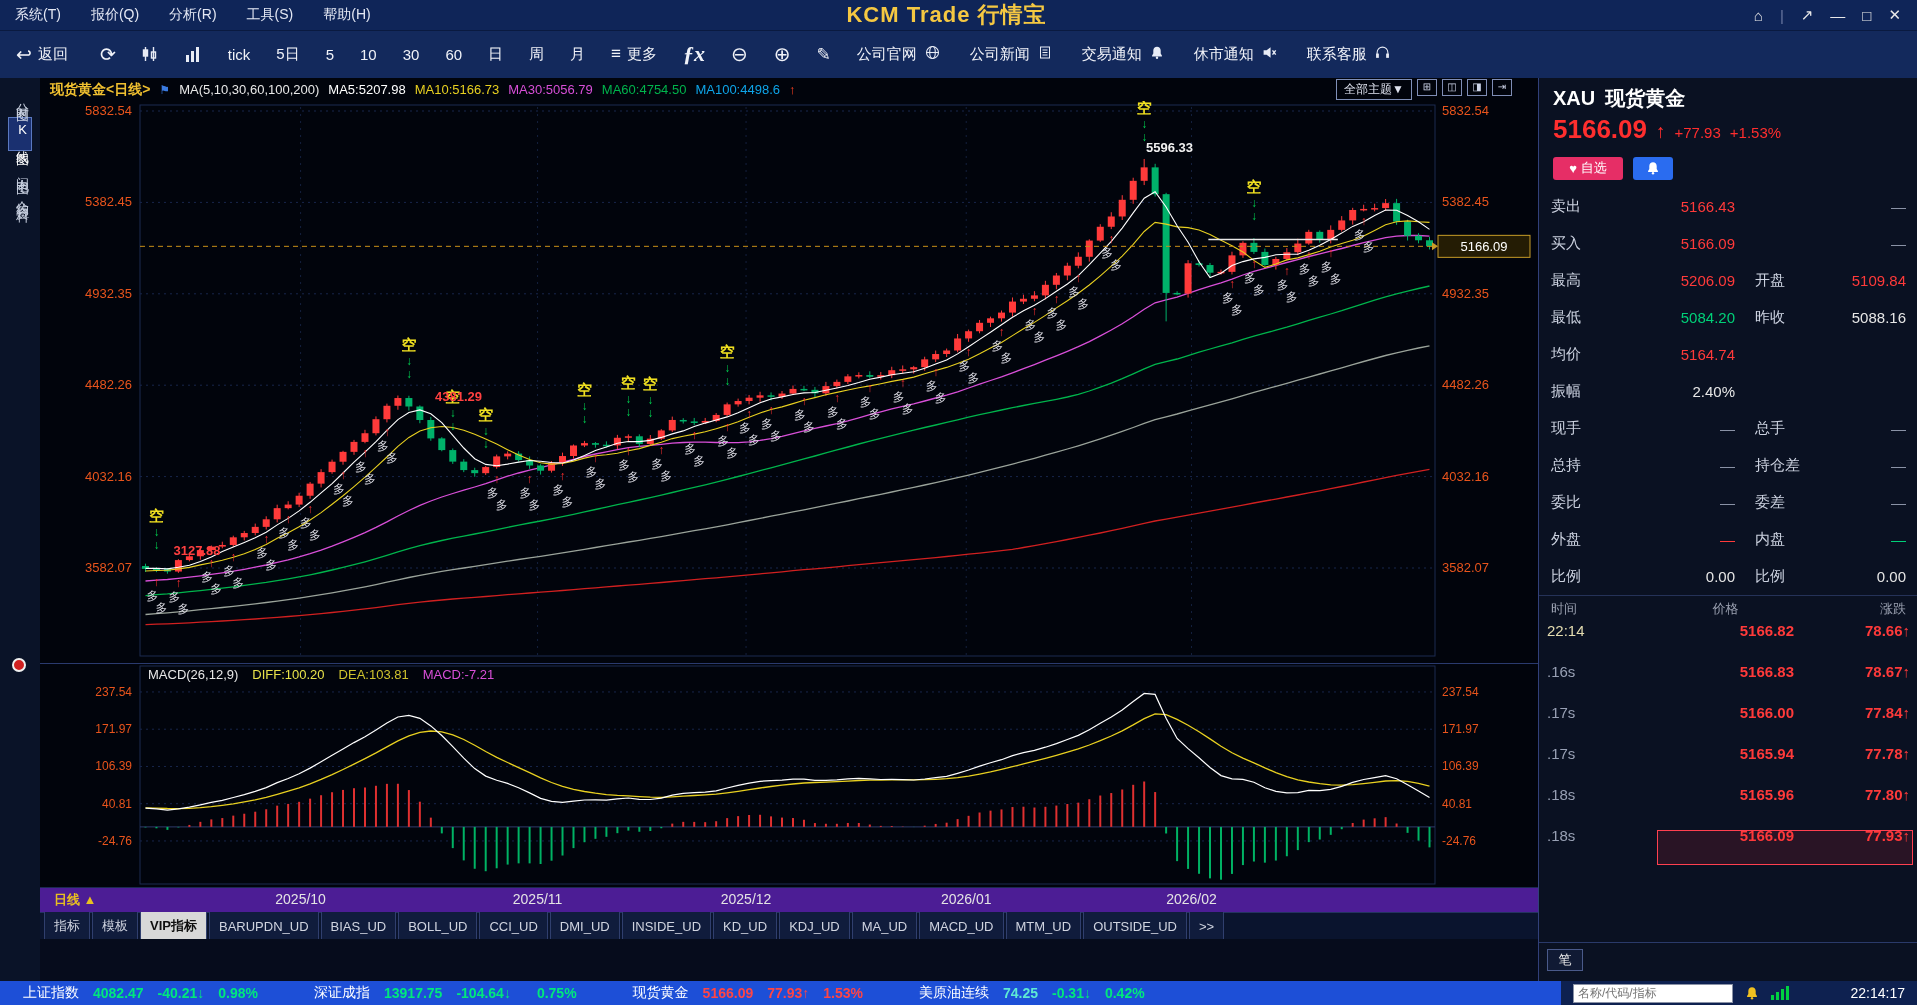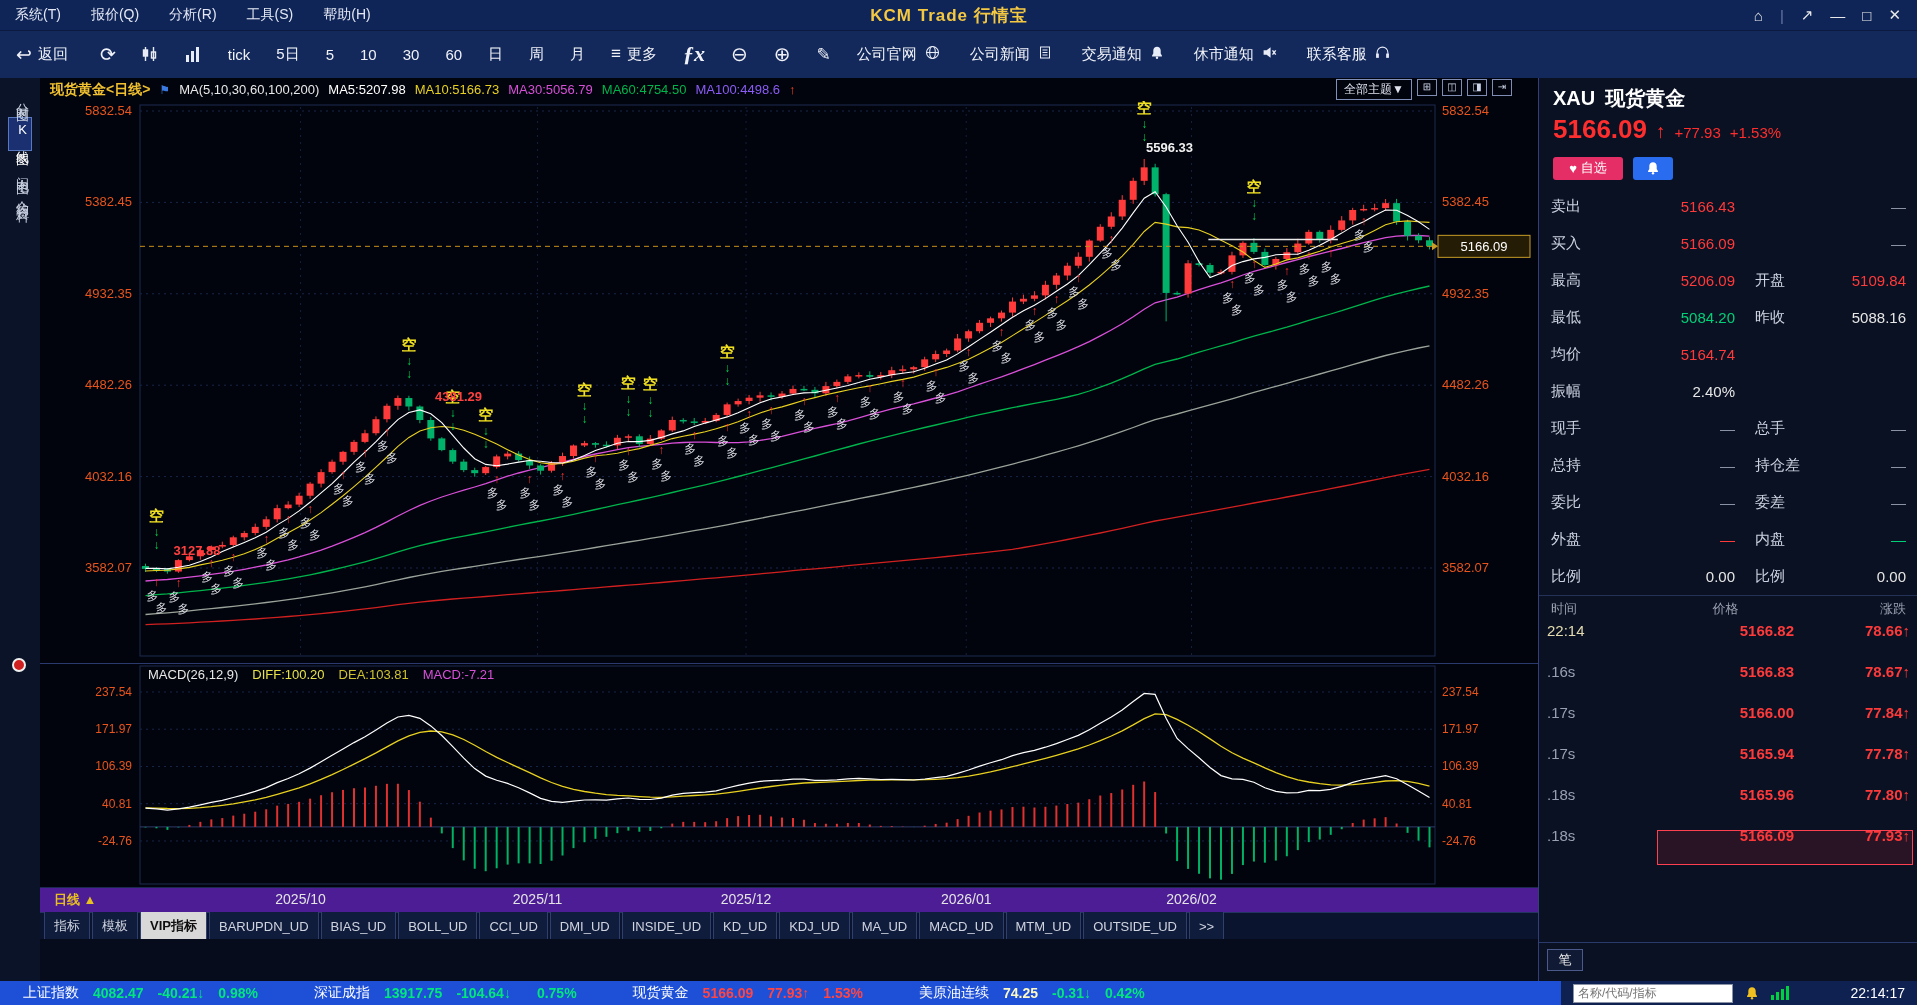--- a/index.html
+++ b/index.html
@@ -5,21 +5,21 @@
   html,body{margin:0;padding:0;}
   body{width:1917px;height:1005px;position:relative;overflow:hidden;background:#0a1226;
        font-family:"Liberation Sans",sans-serif;color:#e8e8e8;-webkit-font-smoothing:antialiased;}
   svg text{font-family:"Liberation Sans",sans-serif;}
 
   
   #menubar{position:absolute;top:0;left:0;right:0;height:30px;background:#0f2558;
            display:flex;align-items:center;border-bottom:1px solid #0a1a40;z-index:5;}
   #menus{display:flex;align-items:flex-end;}
   .menu-item{font-size:14px;color:#e4e8f4;padding:0 15px;cursor:default;}
-  #menubar-title{position:absolute;left:50%;transform:translateX(-56%);font-size:17px;font-weight:bold;
+  #menubar-title{position:absolute;left:50%;transform:translateX(-56%);font-size:22px;font-weight:bold;
            color:#f5c842;letter-spacing:1px;}
   #winctrl{margin-left:auto;display:flex;align-items:center;gap:17px;padding-right:16px;color:#e8e8e8;font-size:15px;}
   .wicon{cursor:default;}
 
   
   #toolbar{position:absolute;top:30px;left:0;right:0;height:48px;background:#13295c;
            border-bottom:1px solid #2a3a6e;display:flex;align-items:center;padding-left:16px;font-size:15px;color:#f0f2f8;}
   .tgap{margin-right:26px;display:flex;align-items:center;gap:6px;cursor:default;}
   .tsym{font-size:19px;}
   .fx{font-family:"Liberation Serif",serif;font-style:italic;font-weight:bold;font-size:22px;}
@@ -230,21 +230,21 @@
 <div id="chartcol">
   <div id="chart-header">
     <span id="chart-title">现货黄金&lt;日线&gt;</span>
     <span class="flag">⚑</span>
     <span id="ma-legend" style="display:flex;gap:9px;">
         <span class="leg" style="color: rgb(232, 232, 232);">MA(5,10,30,60,100,200)</span>
         <span class="leg" style="color: rgb(255, 255, 255);">MA5:5207.98</span>
         <span class="leg" style="color: rgb(232, 208, 32);">MA10:5166.73</span>
         <span class="leg" style="color: rgb(216, 79, 216);">MA30:5056.79</span>
         <span class="leg" style="color: rgb(0, 180, 76);">MA60:4754.50</span>
-        <span class="leg" style="color: #8b5cf6;">MA100:4498.6</span>
+        <span class="leg" style="color: #0ea5e9;">MA100:4498.6</span>
       </span>
     <span id="ma-alert">↑</span>
     <div id="hdr-right">
       <span id="theme-btn">全部主题▼</span>
       <span class="hicon">⊞</span>
       <span class="hicon">◫</span>
       <span class="hicon">◨</span>
       <span class="hicon">⇥</span>
     </div>
   </div>
@@ -992,21 +992,21 @@
         <span class="sval" style="color: rgb(0, 232, 124); margin-left: 12px;">0.75%</span>
       </div>
       <div class="sgroup">
         <span class="sname">现货黄金</span>
         <span class="sval" style="color: rgb(255, 69, 69);">5166.09</span>
         <span class="sval" style="color: rgb(255, 69, 69);">77.93↑</span>
         <span class="sval" style="color: rgb(255, 69, 69);">1.53%</span>
       </div>
       <div class="sgroup">
         <span class="sname">美原油连续</span>
-        <span class="sval" style="color: #fef9c3;">74.25</span>
+        <span class="sval" style="color: #5eead4;">74.25</span>
         <span class="sval" style="color: rgb(0, 232, 124);">-0.31↓</span>
         <span class="sval" style="color: rgb(0, 232, 124);">0.42%</span>
       </div>
     </div>
   <div id="status-right">
     <input class="search-input" placeholder="名称/代码/指标" style="">
     <svg width="14" height="14" viewBox="0 0 14 14">
       <path d="M7 1.2C4.9 1.2 3.3 2.9 3.3 5v3L2.1 10v.9h9.8V10L10.7 8V5c0-2.1-1.6-3.8-3.7-3.8z" fill="#f0c020"></path>
       <circle cx="7" cy="12.3" r="1.2" fill="#f0c020"></circle>
     </svg>

